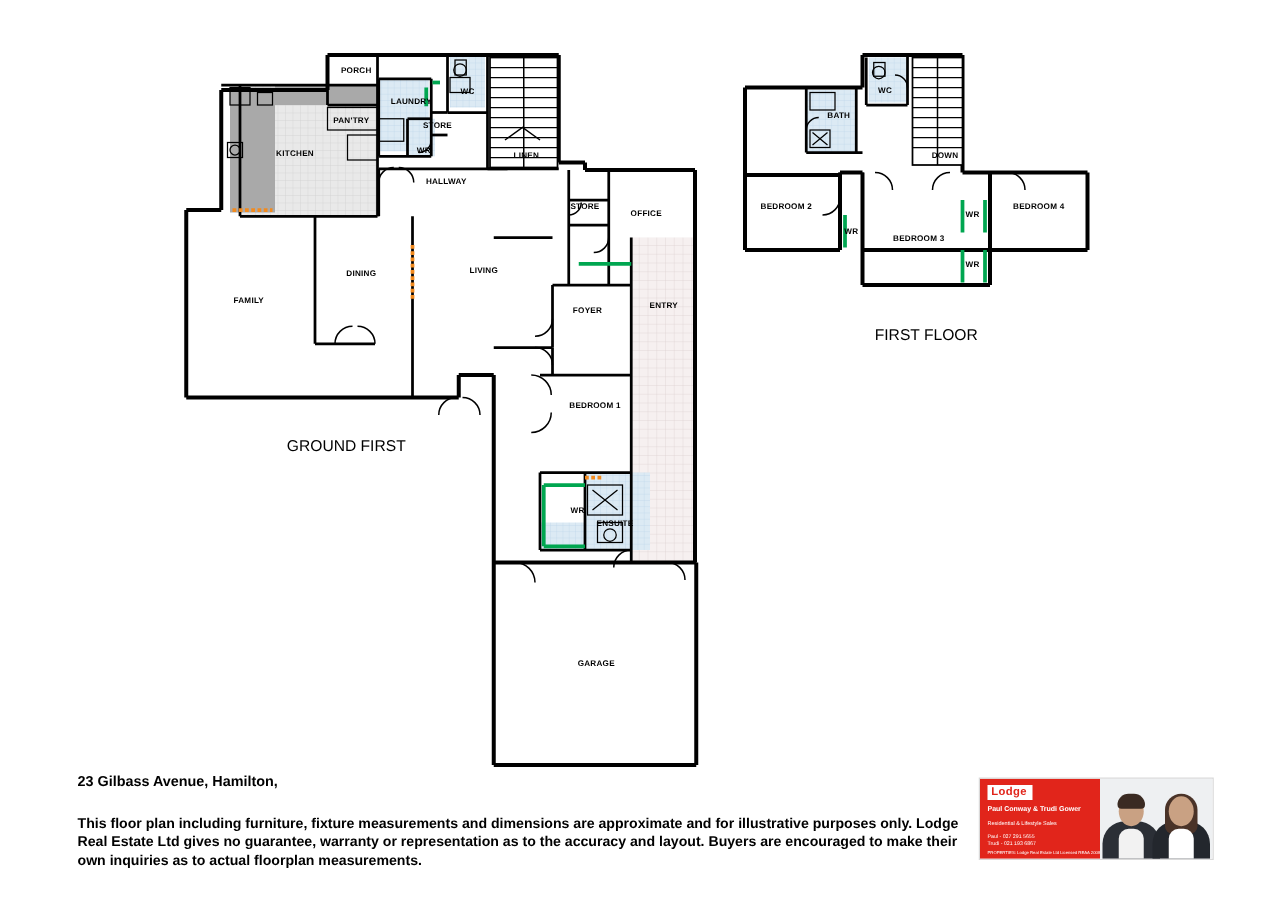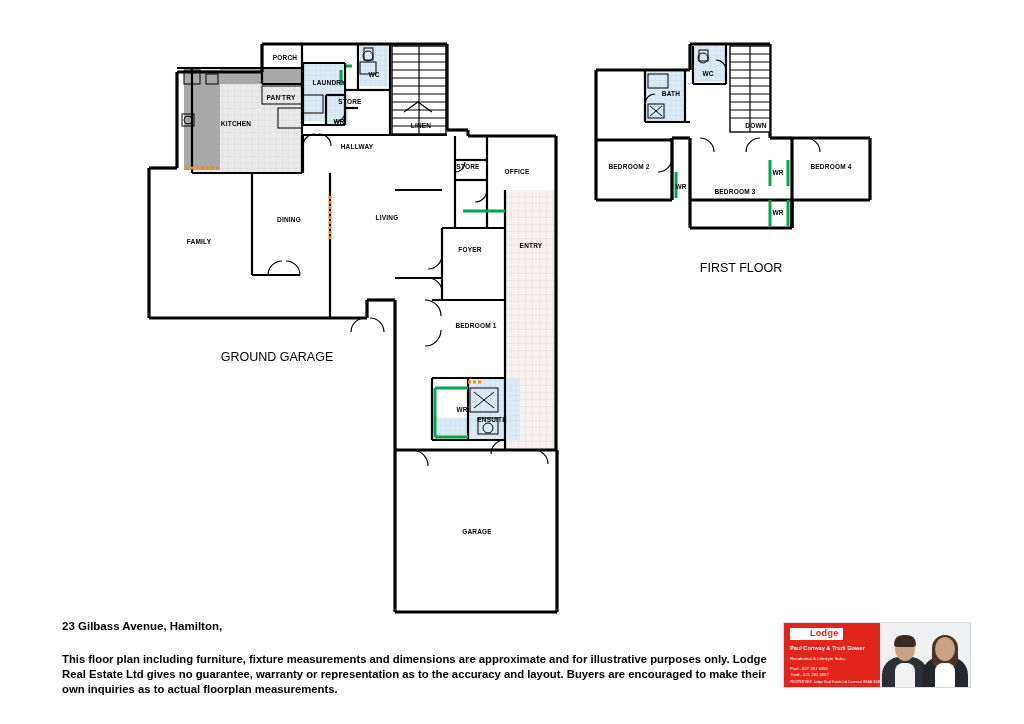--- a/index.html
+++ b/index.html
@@ -64,21 +64,21 @@
   .agency-left{
     width:96px;height:100%;
     background:#e1251b;
     color:#fff;
     position:relative;
   }
   .agency-logo{
     position:absolute;left:6px;top:5px;
     background:#fff;color:#e1251b;
     font-size:9px;font-weight:bold;
-    padding:1px 4px 2px 20px;
+    padding:1px 4px 2px 3px;
     letter-spacing:.3px;
     line-height:1;
   }
   .agent-names{
     position:absolute;left:6px;top:22px;
     font-size:5.6px;font-weight:bold;line-height:1.25;
     white-space:nowrap;
   }
   .agent-sub{
     position:absolute;left:6px;top:33px;
@@ -367,21 +367,21 @@
     <div class="room-label" style="left: 671px; top: 93px;">BATH</div>
     <div class="room-label" style="left: 756px; top: 125px;">DOWN</div>
     <div class="room-label" style="left: 629px; top: 166px;">BEDROOM 2</div>
     <div class="room-label" style="left: 681px; top: 186px;">WR</div>
     <div class="room-label" style="left: 778px; top: 172px;">WR</div>
     <div class="room-label" style="left: 778px; top: 212px;">WR</div>
     <div class="room-label" style="left: 735px; top: 191px;">BEDROOM 3</div>
     <div class="room-label" style="left: 831px; top: 166px;">BEDROOM 4</div>
   </div>
 <div id="floor-titles">
-    <div class="floor-title" style="left: 277px; top: 357px;">GROUND GARAGE</div>
+    <div class="floor-title" style="left: 277px; top: 357px;">GROUND FIRST</div>
     <div class="floor-title" style="left: 741px; top: 268px;">FIRST FLOOR</div>
   </div>
 
 <div class="footer">
   <div class="addr">23 Gilbass Avenue, Hamilton,</div>
   <div class="disclaimer">This floor plan including furniture, fixture measurements and dimensions are approximate and for illustrative purposes only. Lodge Real Estate Ltd gives no guarantee, warranty or representation as to the accuracy and layout. Buyers are encouraged to make their own inquiries as to actual floorplan measurements.</div>
 </div>
 
 <div class="agency">
   <div class="agency-left">

